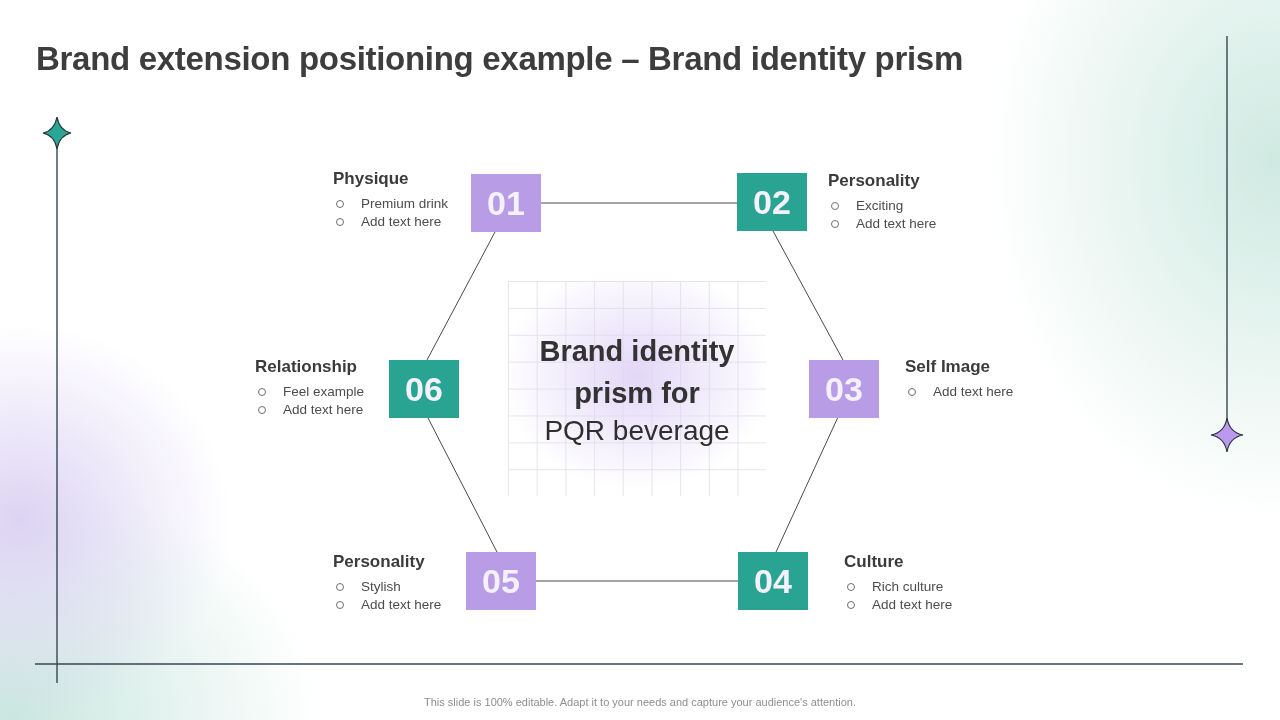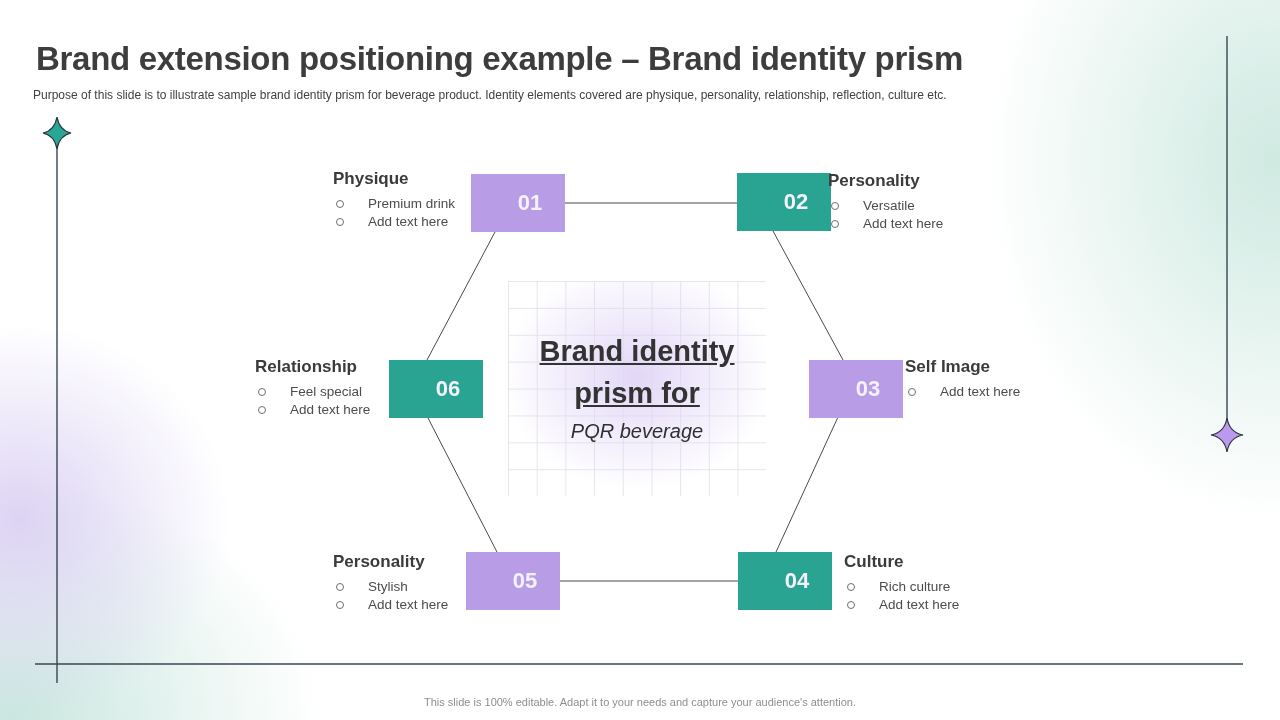--- a/index.html
+++ b/index.html
@@ -23,30 +23,30 @@
   }
   .grid-bg{
     position:absolute; left:508px; top:281px; width:258px; height:215px;
     background-image:
       radial-gradient(ellipse 135px 115px at 50% 44%, rgba(223,211,246,0.9), rgba(223,211,246,0) 100%),
       linear-gradient(to right, #e6e5eb 1px, transparent 1px),
       linear-gradient(to bottom, #e6e5eb 1px, transparent 1px);
     background-size:100% 100%, 28.7px 100%, 100% 26.9px;
   }
   .center-text{position:absolute; left:503px; top:330px; width:268px; text-align:center;}
-  .center-heading{font-size:29px; font-weight:bold; color:#333333; line-height:42px;text-decoration:underline;}
-  .center-subheading{font-size:20px; color:#2f2f2f; line-height:34px;font-style:italic;}
+  .center-heading{font-size:29px; font-weight:bold; color:#333333; line-height:42px;}
+  .center-subheading{font-size:28px; color:#2f2f2f; line-height:34px;}
   .num-box{
     position:absolute; width:70px; height:58px;
     display:flex; align-items:center; justify-content:center;
-    font-size:22px; font-weight:bold; color:#f4f1fa;padding-left:24px;
+    font-size:34px; font-weight:bold; color:#f4f1fa;
   }
   .node-text{position:absolute; width:210px;}
   .node-title{font-size:17px; font-weight:bold; color:#3b3b3b; margin-bottom:6px;}
-  .bullet-row{display:flex; align-items:center; gap:24px; font-size:13.5px; color:#4c4c4c; line-height:18px; padding-left:3px;}
+  .bullet-row{display:flex; align-items:center; gap:17px; font-size:13.5px; color:#4c4c4c; line-height:18px; padding-left:3px;}
   .ring{width:6px; height:6px; border:1px solid #6f6f6f; border-radius:50%; flex:0 0 auto; background:transparent;}
   .footer{
     position:absolute; left:0; top:696px; width:100%; text-align:center;
     font-size:11px; color:#8e8e8e;
   }
 </style>
 </head>
 <body>
 
 <div class="slide">
@@ -66,21 +66,20 @@
       <line x1="57" y1="133" x2="57" y2="683" stroke="#37474f"></line>
       <line x1="1227" y1="36" x2="1227" y2="420" stroke="#37474f"></line>
       <line x1="35" y1="664" x2="1243" y2="664" stroke="#37474f"></line>
     </g>
 
     <path stroke="#2c3440" stroke-width="1.2" transform="translate(57,133)" d="M 0 -16 Q 2.5 -2.5 14 0 Q 2.5 2.5 0 16 Q -2.5 2.5 -14 0 Q -2.5 -2.5 0 -16 Z" fill="#2aa794"></path>
     <path stroke="#2c3440" stroke-width="1.2" transform="translate(1227,435)" d="M 0 -17 Q 2.5 -2.5 16 0 Q 2.5 2.5 0 17 Q -2.5 2.5 -16 0 Q -2.5 -2.5 0 -17 Z" fill="#bb99ec"></path>
   </svg>
 
   <h1 class="title">Brand extension positioning example – Brand identity prism</h1>
-  <p class="subtitle">Purpose of this slide is to illustrate sample brand identity prism for beverage product. Identity elements covered are physique, personality, relationship, reflection, culture etc.</p>
 
   <div class="grid-bg"></div>
   <div class="center-text">
     <div class="center-heading">Brand identity prism for</div>
     <div class="center-subheading">PQR beverage</div>
   </div>
 
   <div class="num-box" style="left: 471px; top: 174px; background-color: rgb(184, 156, 230);">01</div>
   <div class="num-box" style="left: 737px; top: 173px; background-color: rgb(41, 163, 146);">02</div>
   <div class="num-box" style="left: 809px; top: 360px; background-color: rgb(184, 156, 230);">03</div>
@@ -97,21 +96,21 @@
     <div class="bullet-row">
         <span class="ring"></span>
         <span>Add text here</span>
       </div>
   </div>
 
   <div class="node-text" style="left:828px; top:171px;">
     <div class="node-title">Personality</div>
     <div class="bullet-row">
         <span class="ring"></span>
-        <span>Versatile</span>
+        <span>Exciting</span>
       </div>
     <div class="bullet-row">
         <span class="ring"></span>
         <span>Add text here</span>
       </div>
   </div>
 
   <div class="node-text" style="left:905px; top:357px;">
     <div class="node-title">Self Image</div>
     <div class="bullet-row">
@@ -141,21 +140,21 @@
     <div class="bullet-row">
         <span class="ring"></span>
         <span>Add text here</span>
       </div>
   </div>
 
   <div class="node-text" style="left:255px; top:357px;">
     <div class="node-title">Relationship</div>
     <div class="bullet-row">
         <span class="ring"></span>
-        <span>Feel special</span>
+        <span>Feel example</span>
       </div>
     <div class="bullet-row">
         <span class="ring"></span>
         <span>Add text here</span>
       </div>
   </div>
 
   <div class="footer">This slide is 100% editable. Adapt it to your needs and capture your audience's attention.</div>
 
 </div>

